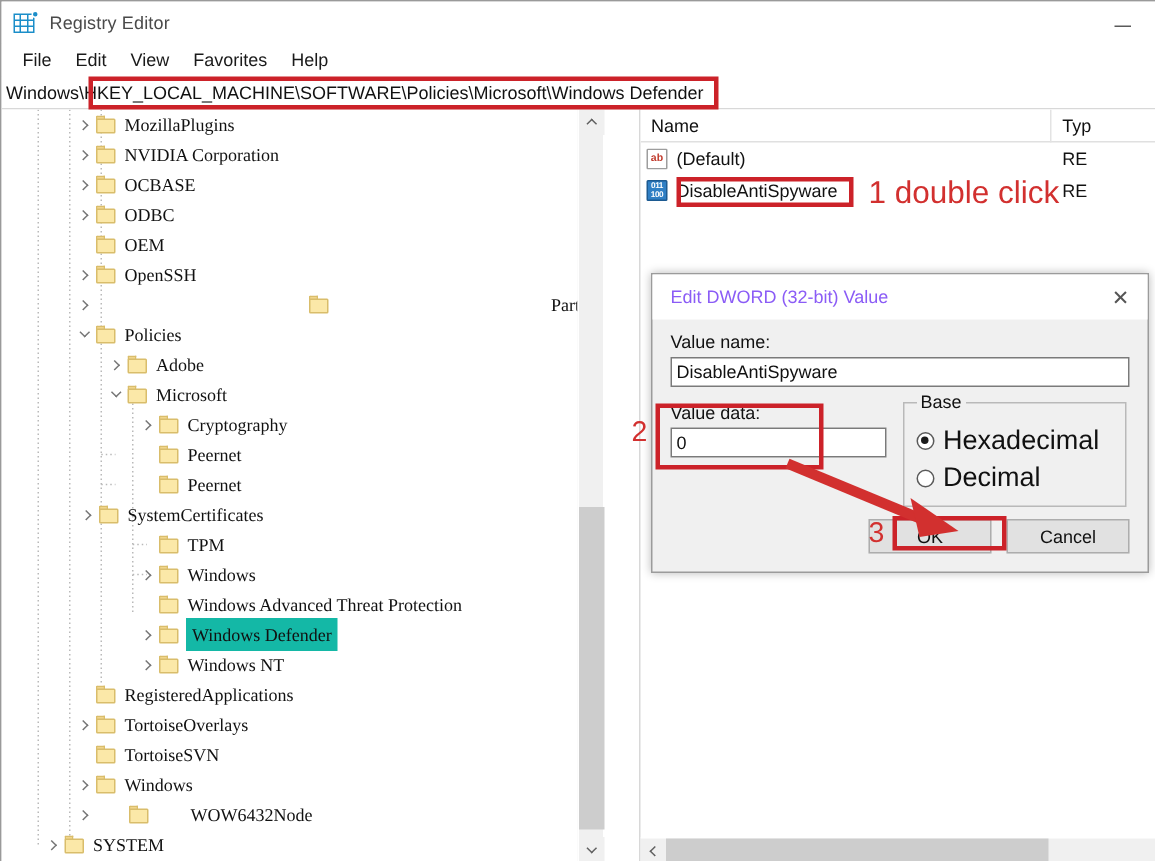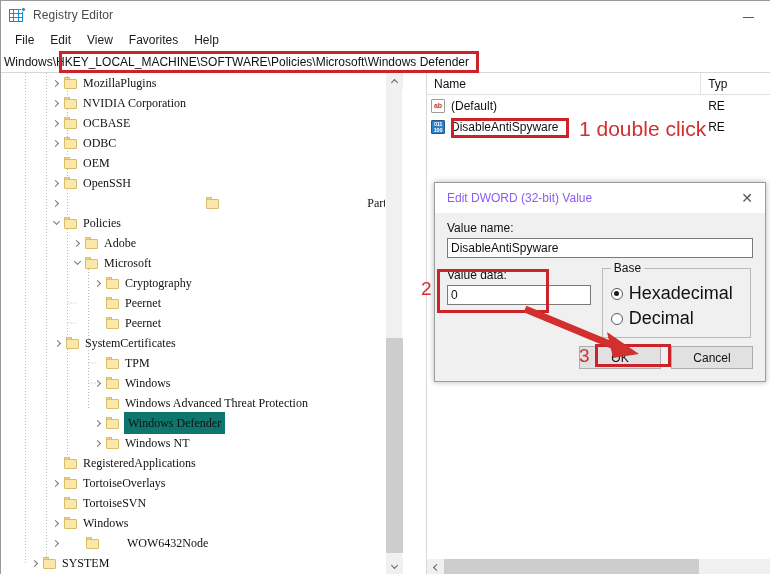--- a/index.html
+++ b/index.html
@@ -166,21 +166,21 @@
   }
   .folder .body {
     position: absolute; left: 0; top: 2px;
     width: 13px; height: 10px;
     background: #fbe8a8;
     border: 1px solid #d9bd6b;
     border-radius: 1px;
   }
   .tree-label { line-height: 20px; font-family: Liberation Serif, serif; }
   .tree-row.selected .tree-label {
-    background: #0f766e;
+    background: #14b8a6;
     padding: 1px 4px;
     margin-left: -1px;
   }
 
   
   .guides { position: absolute; left: 0; top: 0; width: 401px; height: 502px; pointer-events: none; }
 
   
   .tree-vscroll {
     position: absolute;

